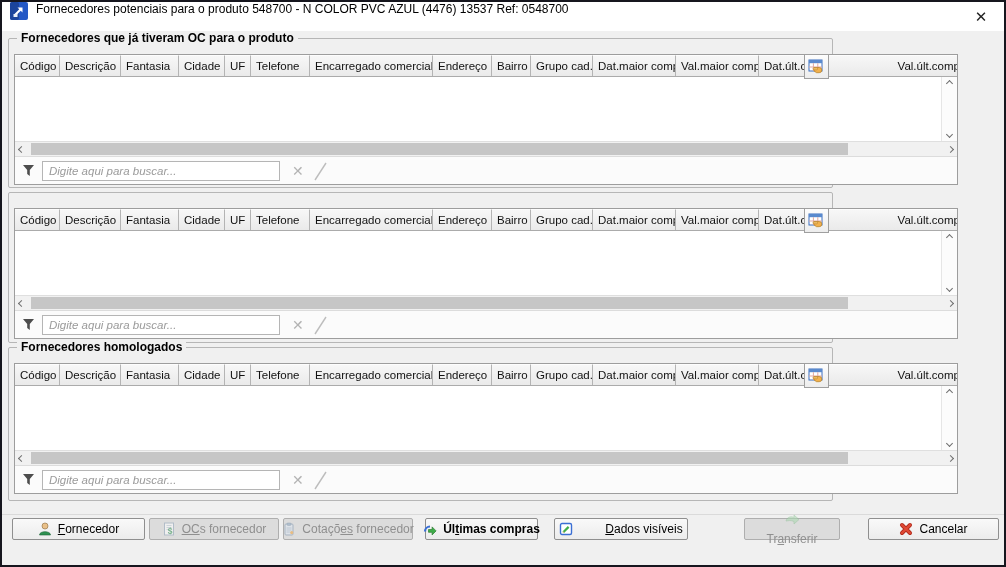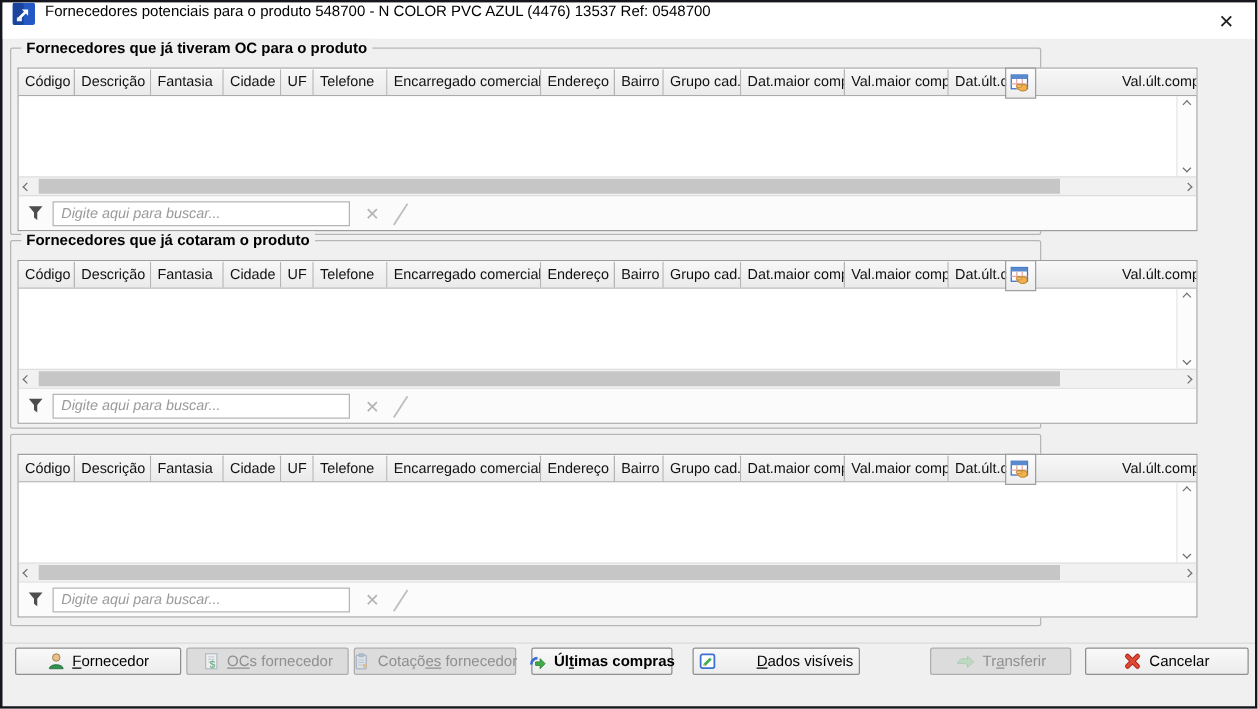--- a/index.html
+++ b/index.html
@@ -130,21 +130,20 @@
           <rect x="1" y="2" width="13" height="11" fill="#ffffff" stroke="#3a6fc0"></rect>
           <rect x="1" y="2" width="13" height="3.2" fill="#5a8ace"></rect>
           <path d="M5.4 5.2 V13 M9.8 5.2 V13 M1 9 H14" stroke="#e2a9a0" stroke-width="1"></path>
           <path d="M6 9.5 h5.2 a2.6 2.6 0 0 1 0 5.2 h-2.6 l-2.6 -1.8 z" fill="#f2b14d" stroke="#b9852e" stroke-width="0.8"></path>
           <rect x="5" y="9.8" width="4.6" height="2" rx="1" fill="#f6c46e" stroke="#b9852e" stroke-width="0.6"></rect>
         </svg>
       </div>
     </div>
 
     <div class="group" style="top:161px;height:151px;">
-      <span class="group-title">Fornecedores que já cotaram o produto</span>
       <div class="grid-wrap">
         <div class="grid-header">
             <div class="hcell" style="width: 45px; text-align: right;">Código</div>
             <div class="hcell" style="width: 61px; text-align: left;">Descrição</div>
             <div class="hcell" style="width: 58px; text-align: left;">Fantasia</div>
             <div class="hcell" style="width: 46px; text-align: left;">Cidade</div>
             <div class="hcell" style="width: 26px; text-align: left;">UF</div>
             <div class="hcell" style="width: 59px; text-align: left;">Telefone</div>
             <div class="hcell" style="width: 123px; text-align: left;">Encarregado comercial</div>
             <div class="hcell" style="width: 59px; text-align: left;">Endereço</div>
@@ -183,20 +182,21 @@
           <rect x="1" y="2" width="13" height="11" fill="#ffffff" stroke="#3a6fc0"></rect>
           <rect x="1" y="2" width="13" height="3.2" fill="#5a8ace"></rect>
           <path d="M5.4 5.2 V13 M9.8 5.2 V13 M1 9 H14" stroke="#e2a9a0" stroke-width="1"></path>
           <path d="M6 9.5 h5.2 a2.6 2.6 0 0 1 0 5.2 h-2.6 l-2.6 -1.8 z" fill="#f2b14d" stroke="#b9852e" stroke-width="0.8"></path>
           <rect x="5" y="9.8" width="4.6" height="2" rx="1" fill="#f6c46e" stroke="#b9852e" stroke-width="0.6"></rect>
         </svg>
       </div>
     </div>
 
     <div class="group" style="top:316px;height:154px;">
+      <span class="group-title">Fornecedores homologados</span>
       <div class="grid-wrap">
         <div class="grid-header">
             <div class="hcell" style="width: 45px; text-align: right;">Código</div>
             <div class="hcell" style="width: 61px; text-align: left;">Descrição</div>
             <div class="hcell" style="width: 58px; text-align: left;">Fantasia</div>
             <div class="hcell" style="width: 46px; text-align: left;">Cidade</div>
             <div class="hcell" style="width: 26px; text-align: left;">UF</div>
             <div class="hcell" style="width: 59px; text-align: left;">Telefone</div>
             <div class="hcell" style="width: 123px; text-align: left;">Encarregado comercial</div>
             <div class="hcell" style="width: 59px; text-align: left;">Endereço</div>
@@ -280,21 +280,21 @@
 
     <div class="btn" style="top:487px;left:552px;width:134px;gap:32px;">
       <svg width="14" height="14" viewBox="0 0 14 14">
         <rect x="1.5" y="1.5" width="11" height="11" rx="1.5" fill="#ffffff" stroke="#3b6fd4" stroke-width="1.4"></rect>
         <path d="M4.3 10.2 L9.6 4.9" stroke="#3fae49" stroke-width="2.2"></path>
         <path d="M3.6 11 l0.6 -1.8 1.2 1.2 z" fill="#e9c089"></path>
       </svg>
       <span><span></span><span class="accel">D</span><span>ados visíveis</span></span>
     </div>
 
-    <div class="btn disabled" style="top:487px;left:742px;width:113px;">
+    <div class="btn disabled" style="top:487px;left:742px;width:96px;flex-direction:column;">
       <svg width="16" height="14" viewBox="0 0 16 14">
         <path d="M2 9 c1 -4 5 -5 8 -3.5 v-2.5 l5 4.5 -5 4.5 v-2.5 c-3 -1.5 -6 -0.8 -8 -0.5 Z" fill="#a9dab0" stroke="#8bbd93" stroke-width="0.8"></path>
       </svg>
       <span><span>Tr</span><span class="accel">a</span><span>nsferir</span></span>
     </div>
 
     <div class="btn" style="top:487px;left:866px;width:131px;">
       <svg width="14" height="14" viewBox="0 0 14 14">
         <path d="M3 3 L11 11 M11 3 L3 11" stroke="#b12a1c" stroke-width="4" stroke-linecap="round"></path>
         <path d="M3 3 L11 11 M11 3 L3 11" stroke="#e04a35" stroke-width="2.4" stroke-linecap="round"></path>

